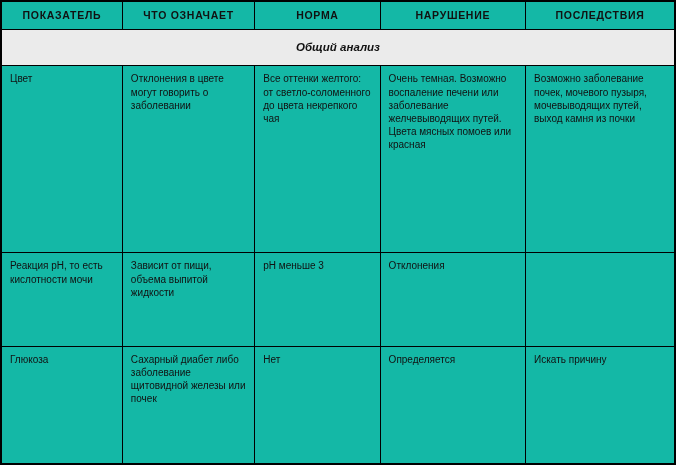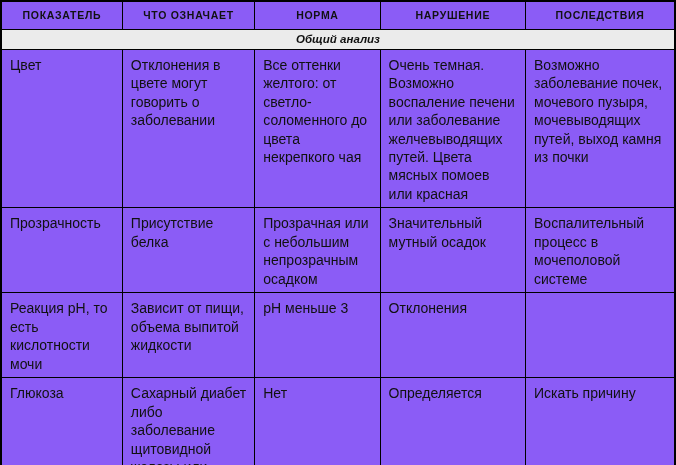--- a/index.html
+++ b/index.html
@@ -9,21 +9,21 @@
   }
   body {
     font-family: "Liberation Sans", "DejaVu Sans", sans-serif;
     color: #111111;
     -webkit-font-smoothing: antialiased;
   }
   .page {
     width: 676px;
     height: 465px;
     box-sizing: border-box;
-    background: #8b5cf6;
+    background: #14b8a6;
   }
   table.info-table {
     width: 676px;
     height: 465px;
     border-collapse: collapse;
     table-layout: fixed;
     border: 2px solid #000000;
   }
   .info-table col.c1 { width: 121px; }
   .info-table col.c2 { width: 132px; }
@@ -44,21 +44,21 @@
     font-size: 10.5px;
     font-weight: 700;
     letter-spacing: 0.7px;
     padding: 2px 2px;
     white-space: nowrap;
   }
   .info-table td {
     vertical-align: top;
     text-align: left;
     padding: 6px 8px 4px 8px;
-    font-size: 14px;
+    font-size: 10px;
     line-height: 1.32;
     font-weight: 400;
   }
   tr.section-row td {
     height: 20px;
     vertical-align: middle;
     text-align: center;
     background: #ebebeb;
     font-style: italic;
     font-weight: 700;
@@ -97,27 +97,20 @@
       <tr class="section-row">
         <td colspan="5">Общий анализ</td>
       </tr>
       <tr class="r1">
         <td>Цвет</td>
         <td>Отклонения в цвете могут говорить о заболевании</td>
         <td>Все оттенки желтого: от светло-соломенного до цвета некрепкого чая</td>
         <td>Очень темная. Возможно воспаление печени или заболевание желчевыводящих путей. Цвета мясных помоев или красная</td>
         <td>Возможно заболевание почек, мочевого пузыря, мочевыводящих путей, выход камня из почки</td>
       </tr>
-      <tr class="r2">
-        <td>Прозрачность</td>
-        <td>Присутствие белка</td>
-        <td>Прозрачная или с небольшим непрозрачным осадком</td>
-        <td>Значительный мутный осадок</td>
-        <td>Воспалительный процесс в мочеполовой системе</td>
-      </tr>
       <tr class="r3">
         <td>Реакция рН, то есть кислотности мочи</td>
         <td>Зависит от пищи, объема выпитой жидкости</td>
         <td>рН меньше 3</td>
         <td>Отклонения</td>
         <td></td>
       </tr>
       <tr class="r6">
         <td>Глюкоза</td>
         <td>Сахарный диабет либо заболевание щитовидной железы или почек</td>

